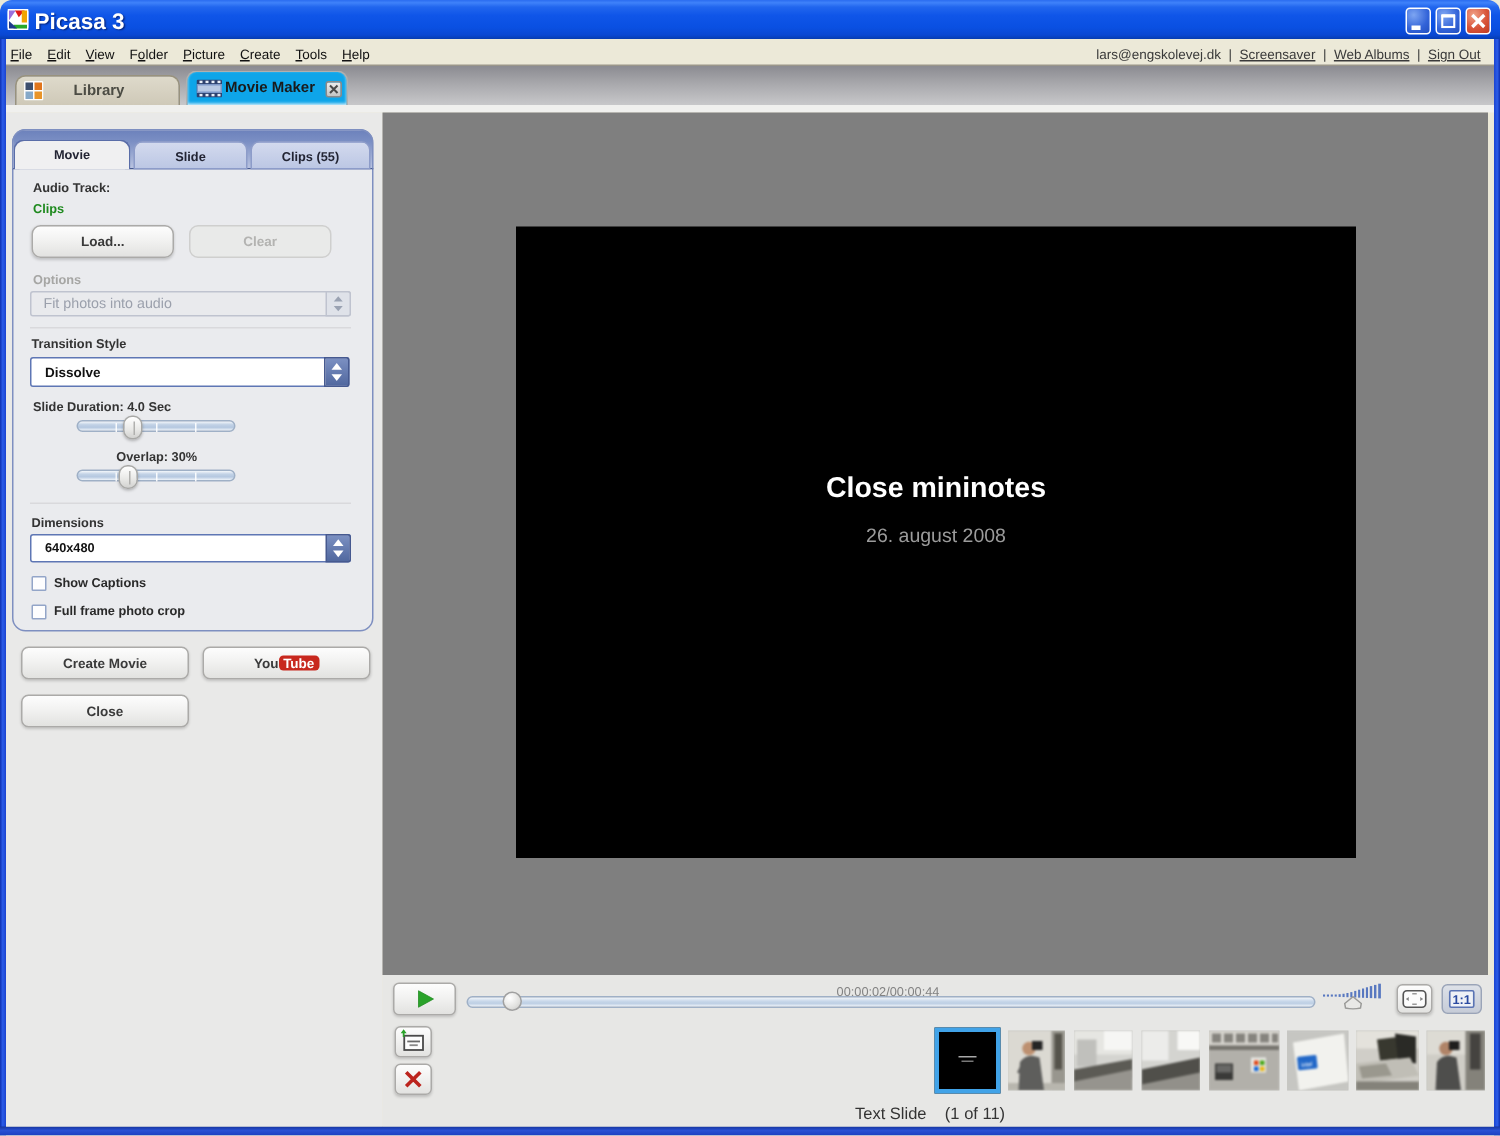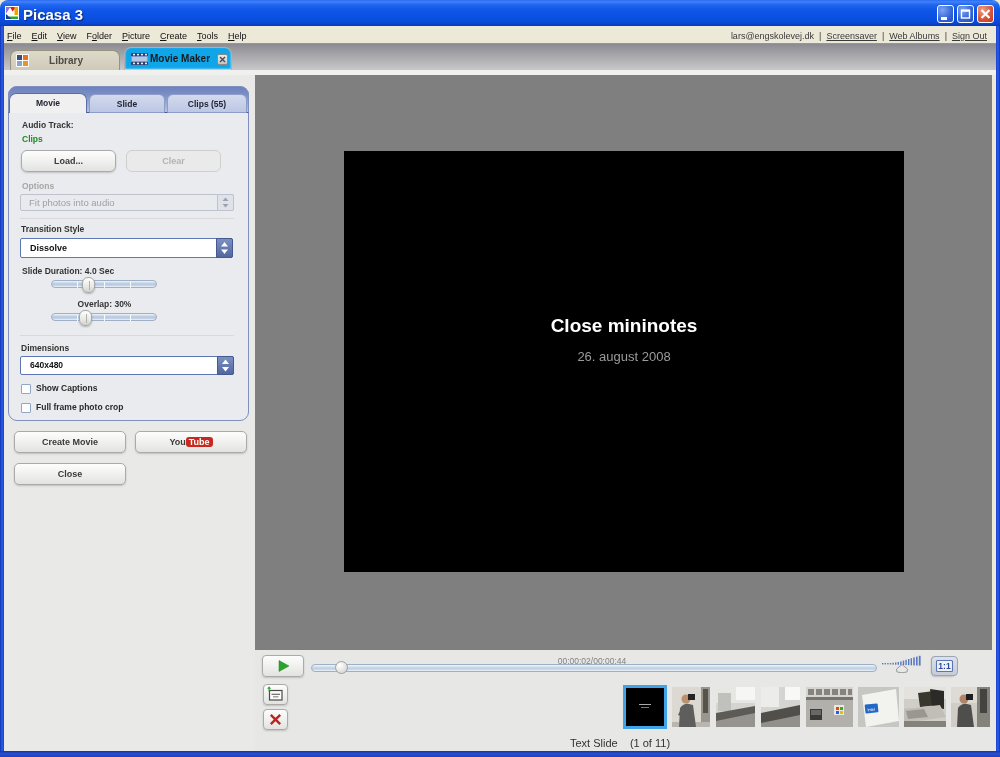--- a/index.html
+++ b/index.html
@@ -93,21 +93,21 @@
 #btnCreate { left:14px; top:431px; width:112px; height:22px; line-height:21px; border-radius:5px; }
 #btnYT { left:135px; top:431px; width:112px; height:22px; line-height:21px; border-radius:5px; }
 #btnClose { left:14px; top:463px; width:112px; height:22px; line-height:21px; border-radius:5px; }
 
 
 #btnPlay { left:262px; top:655px; width:42px; height:22px; border-radius:4px; }
 #seek { left:311px; top:664px; width:566px; height:8px; border:1px solid #9fb0c6; border-radius:4px; background:linear-gradient(180deg,#f3f7fb 0%,#c9d8ea 40%,#bdcfe4 65%,#eef3f9 100%); }
 #seekknob { left:335px; top:661px; width:13px; height:13px; border-radius:50%; background:radial-gradient(circle at 35% 30%,#ffffff,#e2e2e0 60%,#c6c6c4); border:1px solid #a0a0a0; }
 #time { left:467px; top:656px; width:250px; text-align:center; font-size:8.5px; color:#828282; }
 #btnFull { left:931px; top:656px; width:24px; height:20px; border-radius:4px; }
-#btn11 { left:931px; top:656px; width:27px; height:20px; border-radius:4px; background:linear-gradient(180deg,#dde1e8,#c6ccd8); border:1px solid #9aa4b8; }
+#btn11 { left:961px; top:656px; width:27px; height:20px; border-radius:4px; background:linear-gradient(180deg,#dde1e8,#c6ccd8); border:1px solid #9aa4b8; }
 #btnText { left:263px; top:684px; width:25px; height:21px; border-radius:4px; }
 #btnX { left:263px; top:709px; width:25px; height:21px; border-radius:4px; color:#c82822; font-size:15px; font-weight:bold; line-height:19px; }
 
 #caption { left:570px; top:737px; font-size:11px; color:#333; }
 
 
 .th { top:687px; height:40px; background:#c8c8c4; overflow:hidden; } .th svg { filter:blur(0.7px); }
 #th1 { position:absolute; left:623px; top:685px; width:44px; height:44px; background:#000; border:3px solid #41a3e8; }
 #th2 { left:672px; width:38px; }
 #th3 { left:716px; width:39px; }

